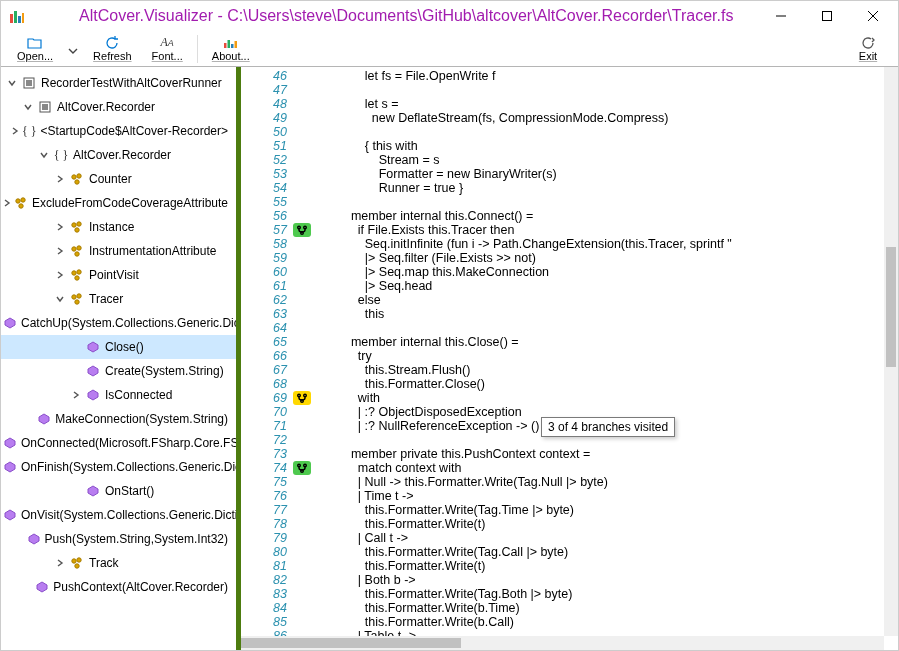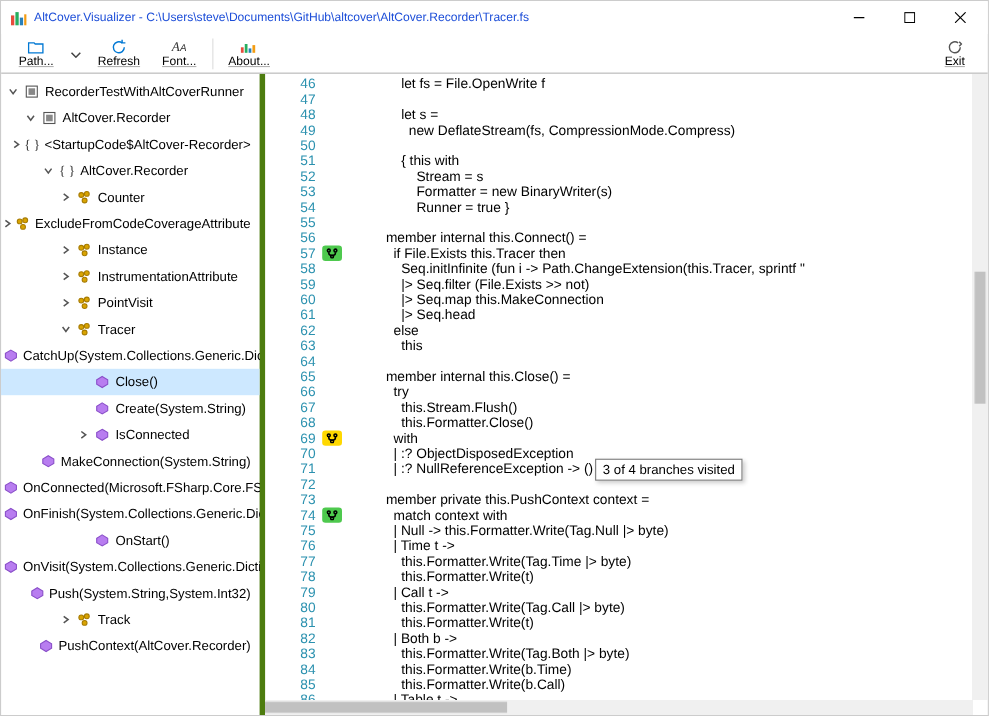--- a/index.html
+++ b/index.html
@@ -1,21 +1,21 @@
 <!DOCTYPE html>
 <html><head>
 <meta charset="utf-8">
 <style>
 * { margin: 0; padding: 0; box-sizing: border-box; font-family: "Segoe UI", Tahoma, sans-serif; }
 body { width: 899px; height: 651px; background: #fff; overflow: hidden; display: flex; flex-direction: column; border: 1px solid #ccc; }
 
 
 .titlebar { height: 30px; display: flex; align-items: center; padding: 0 2px 0 8px; background: #fff; }
 .titlebar .appicon { width: 16px; height: 16px; margin-right: 6px; display:flex; align-items:center; justify-content:center;}
-.titlebar .title { font-size: 11px; color: #1d4ed8; flex: 1; }
+.titlebar .title { font-size: 16px; color: #a21caf; flex: 1; margin-left: 48px; }
 .titlebar .winctrls { display: flex; }
 .winbtn { width: 46px; height: 30px; display: flex; align-items: center; justify-content: center; }
 .winbtn svg { stroke: #000; stroke-width: 1; fill: none; }
 
 
 .toolbar { height: 36px; display: flex; align-items: center; padding: 0 6px; border-bottom: 1px solid #b5b5b5; }
 .tbitem { display: flex; flex-direction: column; align-items: center; justify-content:center; padding: 0 10px; min-width: 48px; cursor:pointer;}
 .tbitem .tblabel { font-size: 11px; color: #000; text-decoration: underline; text-decoration-color: rgba(0,0,0,0.3);}
 .tbicon { width: 18px; height: 14px; display:flex; align-items:center; justify-content:center;}
 .tbsep { width:1px; height:28px; background:#ddd; margin:0 4px;}
@@ -30,21 +30,21 @@
 .node { display:flex; align-items:center; height:24px; padding-right:8px; cursor:pointer;}
 .node.selected { background:#cde8ff; }
 .twisty { width:14px; display:inline-flex; justify-content:center; align-items:center; color:#666;}
 .nicon { width:16px; height:16px; margin:0 4px 0 2px; display:inline-flex; align-items:center; justify-content:center;}
 .nlabel { color:#000; }
 .ind { display:inline-block; }
 
 
 .codepanel { flex:1; display:flex; position:relative; overflow:hidden;}
 .codewrap { flex:1; display:flex; overflow:auto; font-family: Consolas, "Courier New", monospace; font-size:12.5px; line-height:14px;}
-.gutter-nums { width:52px; text-align:right; color:#2b91af; padding:2px 6px 16px 0;}
+.gutter-nums { width:52px; text-align:right; color:#2b91af; padding:2px 6px 16px 0;font-style:italic;}
 .gutter-branch { width:24px; padding:2px 0 16px 0;}
 .branch-ind { width:18px; height:14px; border-radius:3px; display:flex; align-items:center; justify-content:center; margin-bottom:0;}
 .branch-green { background:#4ec94e;}
 .branch-yellow { background:#ffd800;}
 .branch-ind svg { stroke:#000; stroke-width:1.4; fill:none;}
 .codebody { flex:1; padding:2px 0 16px 20px; white-space:pre; color:#000;}
 .gln { height:14px;}
 .cl { height:14px;}
 
 
@@ -91,21 +91,21 @@
   </div>
 </div>
 
 <div class="toolbar">
   <div class="tbitem">
     <span class="tbicon">
         <svg width="16" height="12" viewBox="0 0 16 12">
           <path d="M1 2h5l1 1h7v8H1z" fill="none" stroke="#0078d4" stroke-width="1.2"></path>
         </svg>
       </span>
-    <span class="tblabel">Path...</span>
+    <span class="tblabel">Open...</span>
   </div>
   <div class="tbitem" style="min-width:20px; padding:0 2px;">
     <span><svg width="10" height="6">
           <path d="M1 1l4 4 4-4" fill="none" stroke="#444" stroke-width="1.4"></path>
         </svg></span>
   </div>
   <div class="tbitem">
     <span class="tbicon">
         <svg width="14" height="14" viewBox="0 0 14 14">
           <path d="M12 7a5 5 0 1 1-2-4" fill="none" stroke="#0078d4" stroke-width="1.3"></path>

